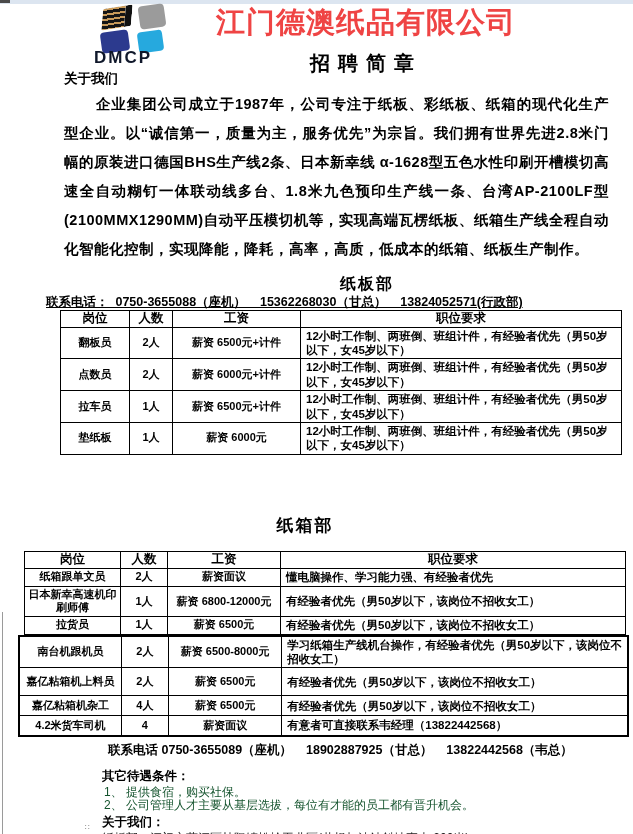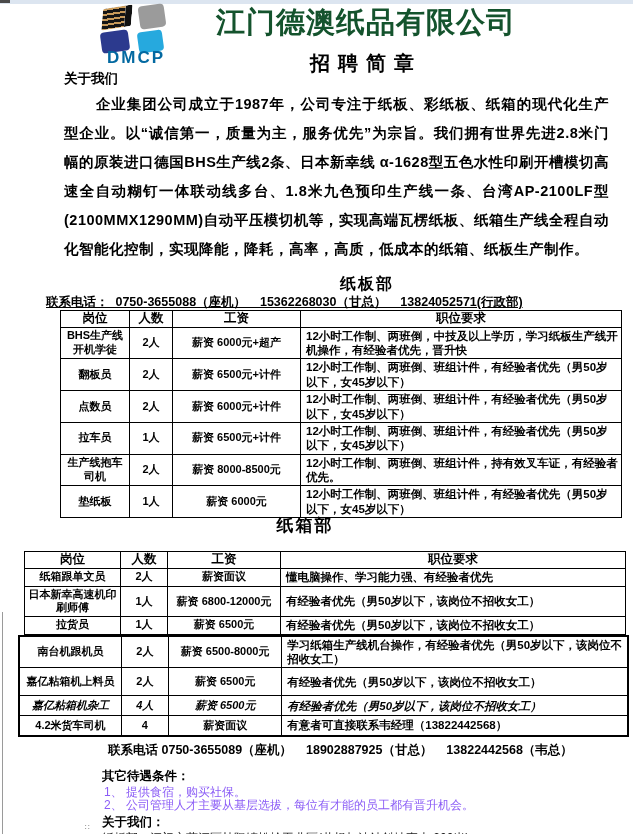--- a/index.html
+++ b/index.html
@@ -15,25 +15,25 @@
 
   
   .logo { position:absolute; left:94px; top:4px; width:92px; height:60px; }
   .lg-sq { position:absolute; border-radius:4px; }
   .lg-paper { left:8px; top:3px; width:30px; height:21px; transform:rotate(-9deg) skewX(-14deg);
     background:repeating-linear-gradient(180deg,#c89a5a 0 2px,#151515 2px 5px);
     border-right:7px solid #111; border-radius:2px; }
   .lg-gray { left:45px; top:1px; width:26px; height:23px; background:#9b9b9b; transform:rotate(-8deg); }
   .lg-navy { left:7px; top:27px; width:28px; height:21px; background:#2c3a8e; transform:rotate(-8deg); }
   .lg-cyan { left:44px; top:27px; width:25px; height:21px; background:#26a9de; transform:rotate(-8deg); }
-  .lg-text { position:absolute; left:0; top:44px; width:84px; text-align:center;
-    color:#0369a1; font-size:17px; font-weight:bold; letter-spacing:2px; }
+  .lg-text { position:absolute; left:0; top:44px; width:84px; 
+    color:#0f172a; font-size:17px; font-weight:bold; letter-spacing:2px; }
 
   .head-titles { position:absolute; left:128px; top:6px; width:476px; text-align:center; }
-  .company-title { color:#14532d; font-size:29px; font-weight:bold; letter-spacing:1px; line-height:32px; }
+  .company-title { color:#ef4444; font-size:29px; font-weight:bold; letter-spacing:1px; line-height:32px; }
   .subtitle { color:#000; font-size:20px; font-weight:bold; letter-spacing:8px; margin-top:12px; }
 
   .about-heading { position:absolute; left:64px; top:70px; font-size:13.5px; font-weight:bold; }
   .paragraph { position:absolute; left:64px; top:90px; width:545px; font-size:14.5px; font-weight:bold;
     line-height:29px; text-align:justify; text-indent:2.2em; letter-spacing:0.5px; }
 
   .board-title { position:absolute; left:130px; top:274px; width:474px; text-align:center;
     font-size:16px; font-weight:bold; letter-spacing:2px; }
   .board-contact { position:absolute; left:46px; top:294px; font-size:12.5px; font-weight:bold; white-space:pre;text-decoration:underline; }
 
@@ -49,27 +49,27 @@
 
   .box-section { position:absolute; left:0; top:514px; width:633px; }
   .box-title { width:610px; text-align:center; font-size:17px; font-weight:bold; letter-spacing:2px; }
   .t2a { margin:14px 0 0 24px; width:601px; }
   .t2a tbody tr:nth-child(1){ height:18px; }
   .t2a tbody tr:nth-child(2){ height:28px; }
   .t2a tbody tr:nth-child(3){ height:17px; }
   .t2b { margin:0 0 0 18px; width:611px; border:2px solid #000; }
   .t2b tbody tr:nth-child(1){ height:28px; }
   .t2b tbody tr:nth-child(2){ height:28px; }
-  .t2b tbody tr:nth-child(3){ height:20px;font-style:italic; }
+  .t2b tbody tr:nth-child(3){ height:20px; }
   .t2b tbody tr:nth-child(4){ height:20px; }
 
   .box-contact { margin:5px 0 0 108px; font-size:12.5px; font-weight:bold; white-space:pre; }
 
   .benefits-title { margin:9px 0 0 102px; font-size:12.5px; font-weight:bold; }
-  .benefit-item { margin:1px 0 0 104px; font-size:12px; line-height:12.5px; color:#8b5cf6; }
+  .benefit-item { margin:1px 0 0 104px; font-size:12px; line-height:12.5px; color:#14532d; }
   .address-title { margin:2px 0 0 102px; font-size:12.5px; font-weight:bold; }
   .address-line { margin:1px 0 0 102px; font-size:12px; line-height:12.5px; color:#1a1a1a; }
   .page-mark { position:absolute; left:85px; top:823px; color:#888; font-size:8px; letter-spacing:2px; }
 </style>
 </head>
 <body>
 
 <div class="page">
   <div class="top-band"></div>
   <div class="corner-mark"></div>
@@ -104,48 +104,36 @@
     <thead>
         <tr>
           <th>岗位</th>
           <th>人数</th>
           <th>工资</th>
           <th>职位要求</th>
         </tr>
       </thead>
     <tbody>
         <tr>
-          <td>BHS生产线开机学徒</td>
-          <td>2人</td>
-          <td>薪资 6000元+超产</td>
-          <td>12小时工作制、两班倒，中技及以上学历，学习纸板生产线开机操作，有经验者优先，晋升快</td>
-        </tr>
-        <tr>
           <td>翻板员</td>
           <td>2人</td>
           <td>薪资 6500元+计件</td>
           <td>12小时工作制、两班倒、班组计件，有经验者优先（男50岁以下，女45岁以下）</td>
         </tr>
         <tr>
           <td>点数员</td>
           <td>2人</td>
           <td>薪资 6000元+计件</td>
           <td>12小时工作制、两班倒、班组计件，有经验者优先（男50岁以下，女45岁以下）</td>
         </tr>
         <tr>
           <td>拉车员</td>
           <td>1人</td>
           <td>薪资 6500元+计件</td>
           <td>12小时工作制、两班倒、班组计件，有经验者优先（男50岁以下，女45岁以下）</td>
-        </tr>
-        <tr>
-          <td>生产线抱车司机</td>
-          <td>2人</td>
-          <td>薪资 8000-8500元</td>
-          <td>12小时工作制、两班倒、班组计件，持有效叉车证，有经验者优先。</td>
         </tr>
         <tr>
           <td>垫纸板</td>
           <td>1人</td>
           <td>薪资 6000元</td>
           <td>12小时工作制、两班倒、班组计件，有经验者优先（男50岁以下，女45岁以下）</td>
         </tr>
       </tbody>
   </table>
 

